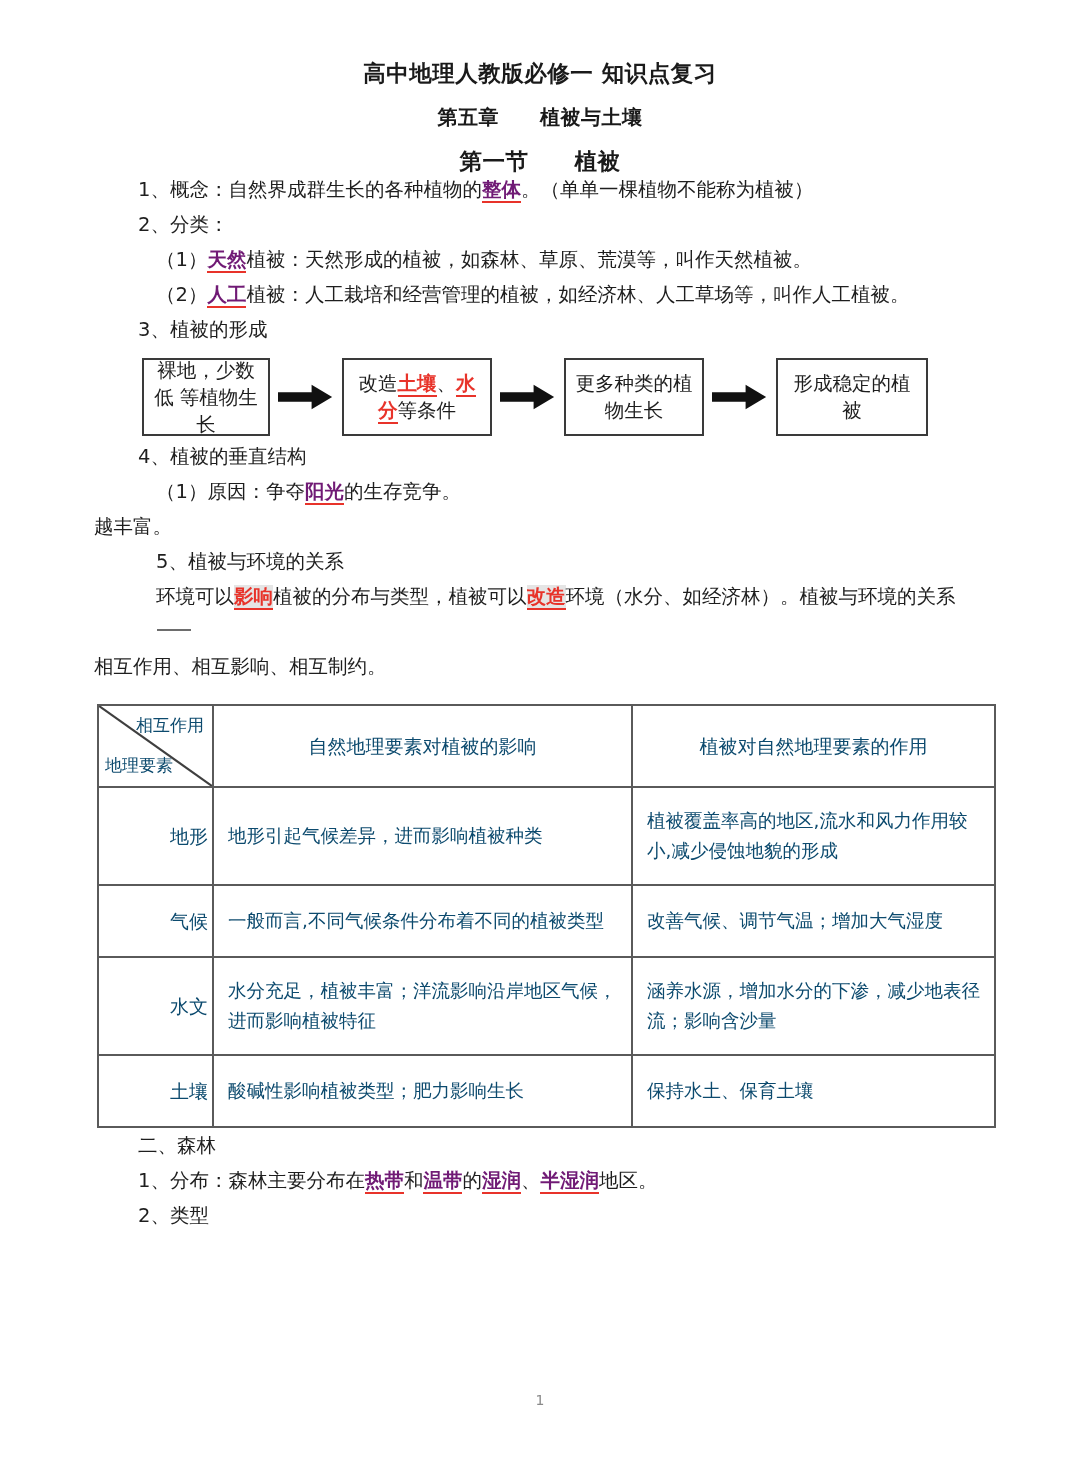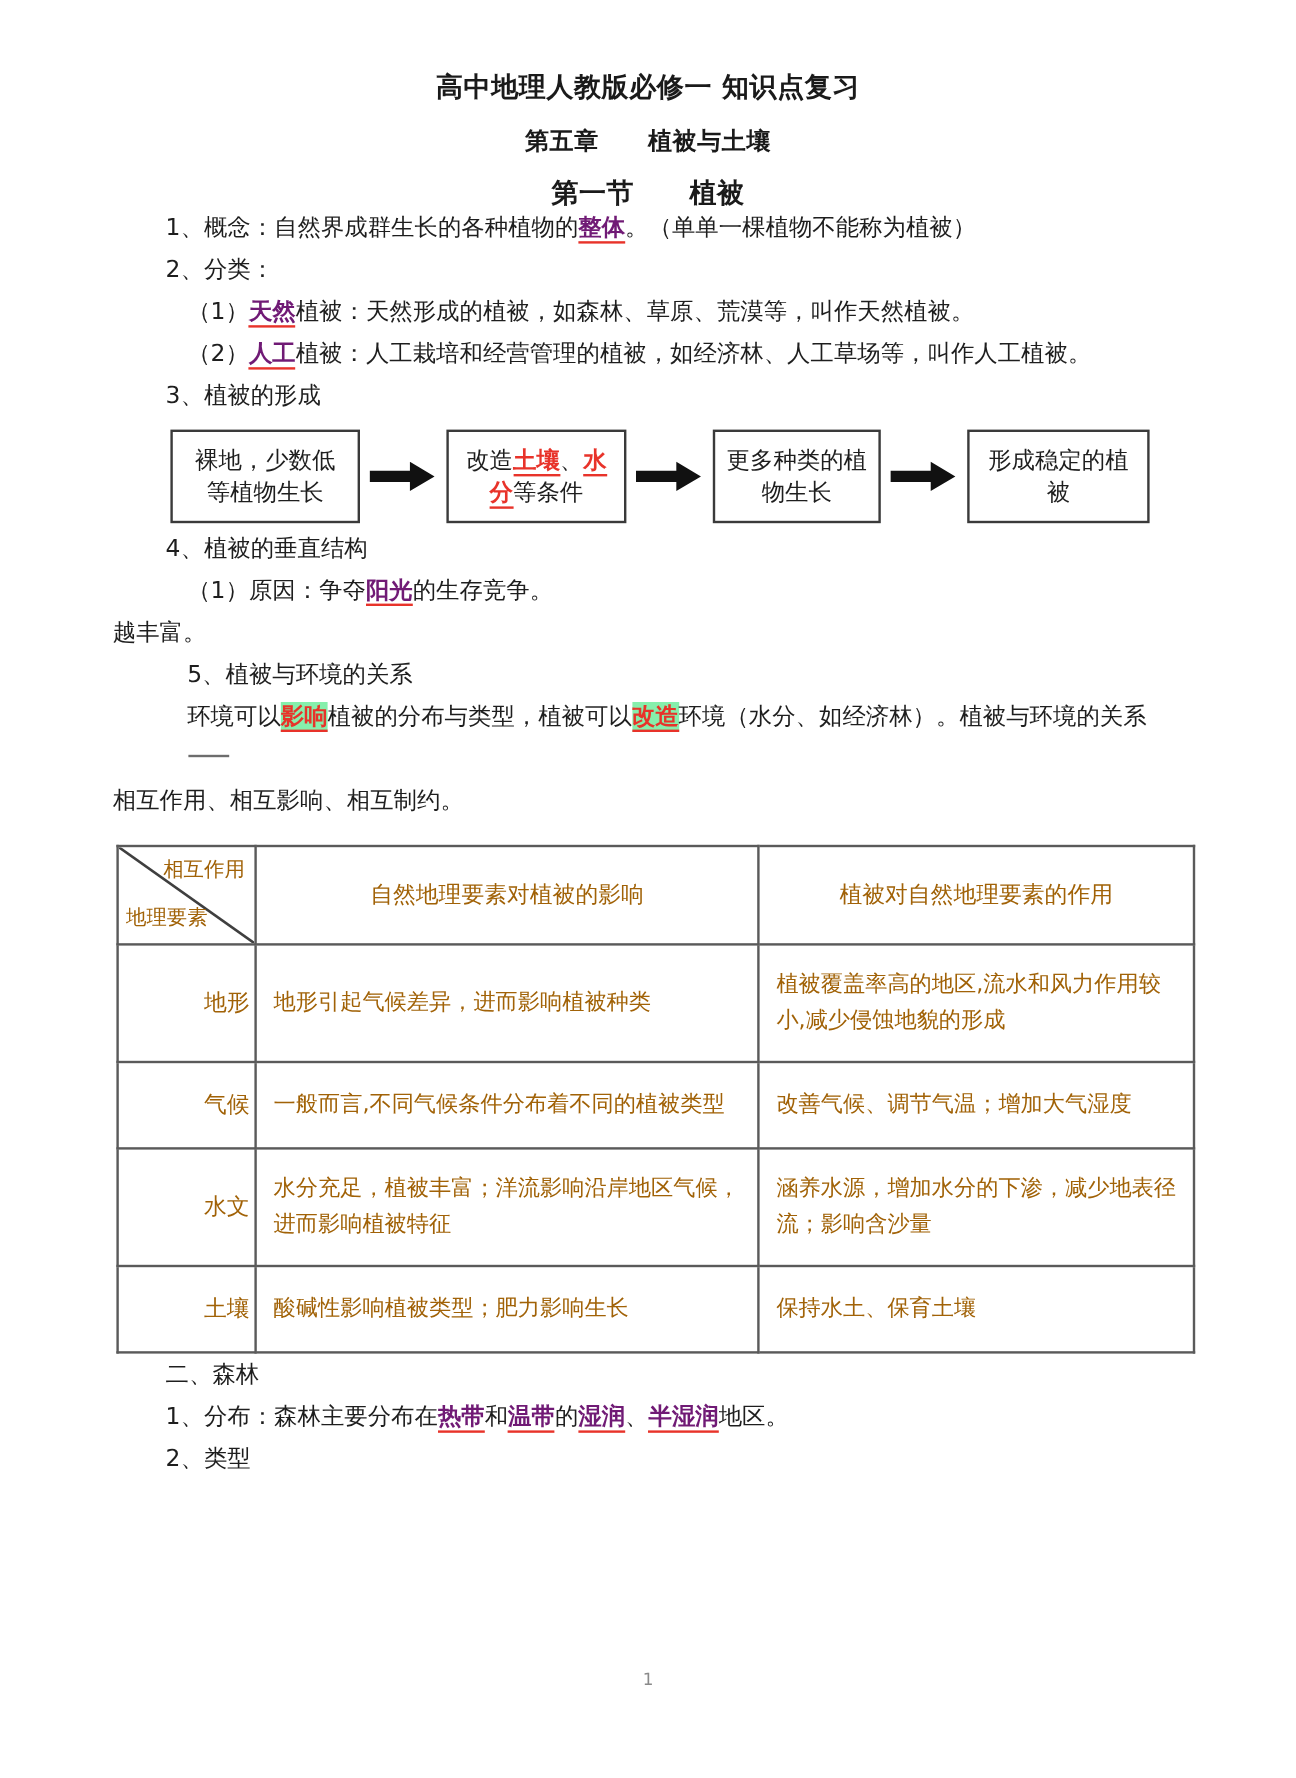--- a/index.html
+++ b/index.html
@@ -73,21 +73,21 @@
   
   .hl {
     color: #701a75;
     font-weight: bold;
     border-bottom: 2px solid #e8332a;
     padding-bottom: 0px;
   }
   .hl-bg {
     color: #e8332a;
     font-weight: bold;
-    background: #86efac;
+    background: #e5e5e5;
     border-bottom: 2px solid #e8332a;
   }
   .dash-tail {
     display: inline-block;
     width: 34px;
     border-bottom: 2px solid #6d6d6d;
     vertical-align: 7px;
     margin-left: 1px;
   }
 
@@ -105,21 +105,21 @@
     height: 78px;
     display: flex;
     align-items: center;
     justify-content: center;
     text-align: center;
     font-size: 19.5px;
     line-height: 27px;
     color: #1e1e1e;
     padding: 0 8px;
   }
-  .fb1 { width: 158px; }
+  .fb1 { width: 128px; }
   .fb2 { width: 150px; }
   .fb3 { width: 140px; }
   .fb4 { width: 152px; }
   .arrow {
     width: 72px;
     height: 30px;
     display: flex;
     align-items: center;
     justify-content: center;
     flex: none;
@@ -134,21 +134,21 @@
   
   .tbl-wrap {
     margin-top: 20px;
     padding-left: 3px;
   }
   table.rel {
     border-collapse: collapse;
     width: 897px;
     table-layout: fixed;
     font-size: 18.5px;
-    color: #a16207;
+    color: #0c4a6e;
   }
   table.rel td {
     border: 2px solid #5a5a5a;
     vertical-align: middle;
     line-height: 30px;
   }
   .col-a { width: 115px; }
   .col-b { width: 419px; }
   .col-c { width: 363px; }
 

